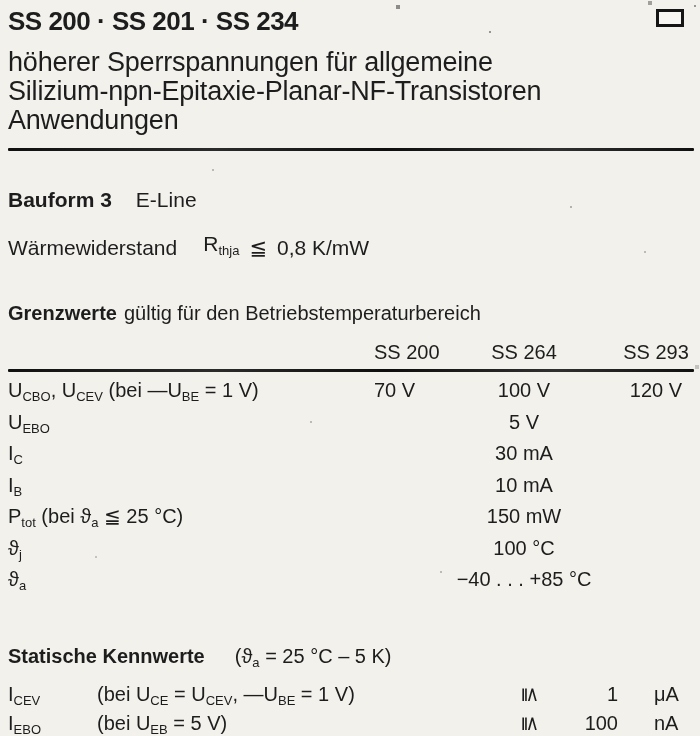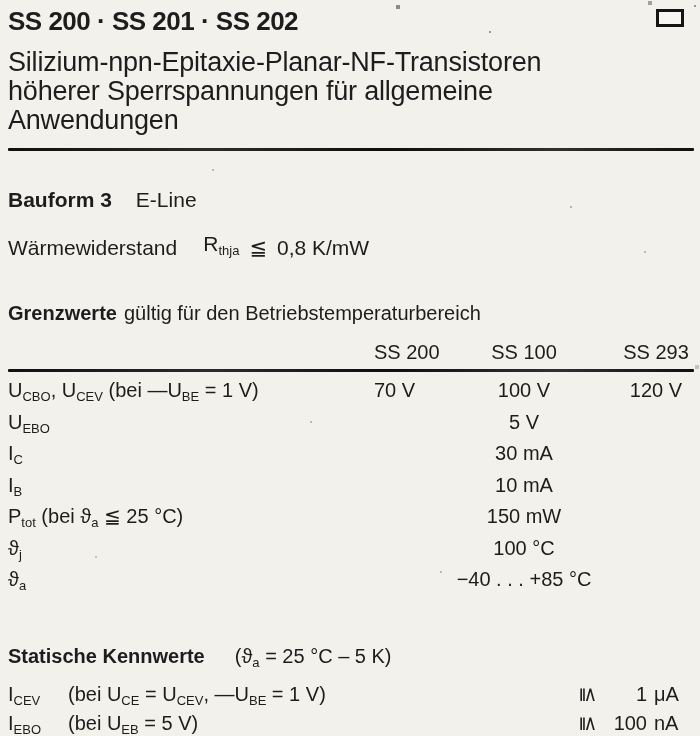--- a/index.html
+++ b/index.html
@@ -42,21 +42,21 @@
   .limits-colheads{margin-top:16px;line-height:22px;}
   .rule2{margin-top:6px;}
   .limits-body{margin-top:6px;}
   .lrow{line-height:24.5px;justify-content:space-between;}
 
   
   .static-heading{margin-top:44px;font-size:20px;line-height:26px;display:flex;align-items:baseline;}
   .static-heading .hb{font-weight:700;}
   .static-heading .hcond{margin-left:30px;font-weight:400;}
   .static-body{margin-top:7px;}
-  .srow{display:flex;font-size:20px;line-height:23.5px;align-items:baseline;}
+  .srow{display:flex;font-size:20px;line-height:23.5px;align-items:baseline;gap:29px;}
   .srow .s-sym{width:60px;flex:none;}
   .srow .s-cond{flex:1;}
   .srow .s-rel{width:26px;flex:none;text-align:center;}
   .srow .s-num{width:46px;flex:none;text-align:right;}
   .srow .s-unit{width:42px;flex:none;text-align:left;padding-left:7px;}
   .rel-sym{display:inline-block;transform:rotate(90deg);font-size:20px;}
 
   
   .specks{position:absolute;top:0;left:0;width:2px;height:2px;background:transparent;pointer-events:none;
     box-shadow:
@@ -71,27 +71,27 @@
       95px 556px 0 0 rgba(60,60,60,.25),
       440px 571px 0 0 rgba(60,60,60,.3),
       696px 366px 0 1px rgba(60,60,60,.25);}
 </style>
 </head>
 <body>
 
 <div class="page">
 
   <div class="header-row">
-    <div class="doc-title">SS 200 · SS 201 · SS 202</div>
+    <div class="doc-title">SS 200 · SS 201 · SS 234</div>
     <div class="corner-box"></div>
   </div>
 
   <div class="subtitle">
+    <div>höherer Sperrspannungen für allgemeine</div>
     <div>Silizium-npn-Epitaxie-Planar-NF-Transistoren</div>
-    <div>höherer Sperrspannungen für allgemeine</div>
     <div>Anwendungen</div>
   </div>
 
   <div class="rule"></div>
 
   <div class="bauform-line">
     <span class="blabel">Bauform 3</span>
     <span class="bvalue">E-Line</span>
   </div>
 
@@ -102,21 +102,21 @@
     <span>0,8 K/mW</span>
   </div>
 
   <div class="limits-heading">
     <span class="hb">Grenzwerte</span><span class="hr2">gültig für den Betriebstemperaturbereich</span>
   </div>
 
   <div class="lgrid limits-colheads">
     <div class="c-label"></div>
     <div class="c1">SS 200</div>
-    <div class="c2">SS 100</div>
+    <div class="c2">SS 264</div>
     <div class="c3">SS 293</div>
   </div>
 
   <div class="rule rule2"></div>
 
   <div class="limits-body">
       <div class="lgrid lrow">
         <div class="c-label">U<sub>CBO</sub>, U<sub>CEV</sub> (bei —U<sub>BE</sub> = 1 V)</div>
         <div class="c1">70 V</div>
         <div class="c2">100 V</div>

